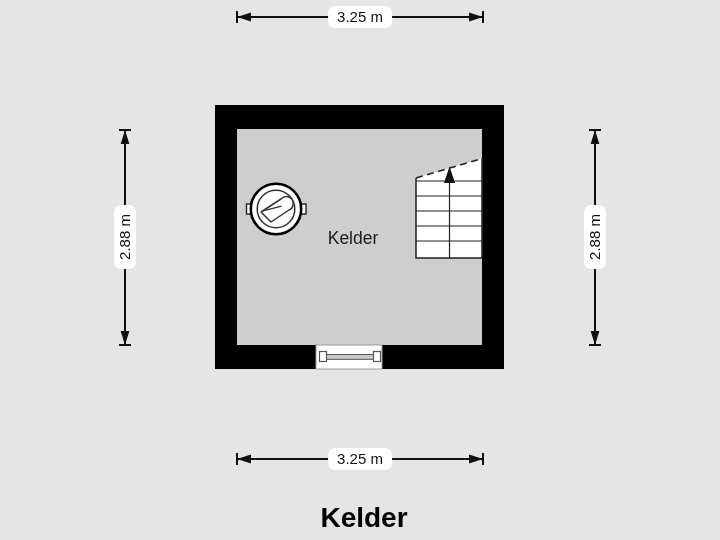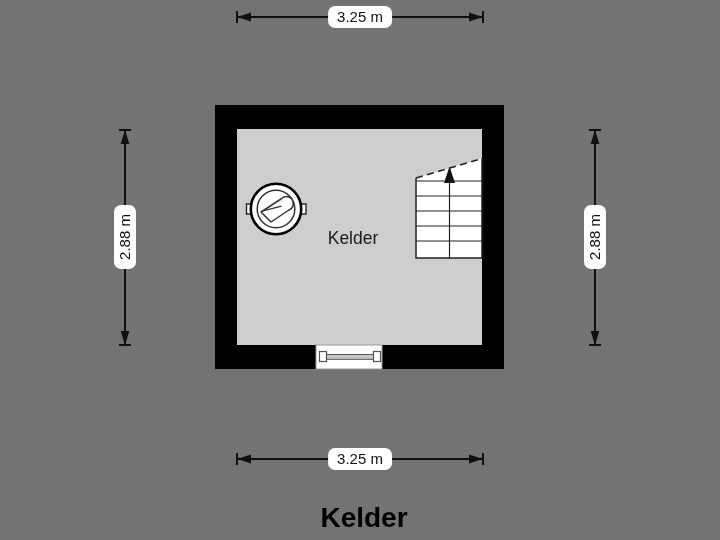--- a/index.html
+++ b/index.html
@@ -1,20 +1,20 @@
 <!DOCTYPE html>
 <html><head>
 <meta charset="utf-8">
 <style>
   html, body { margin: 0; padding: 0; }
   .stage {
     position: relative;
     width: 720px;
     height: 540px;
-    background: #737373;
+    background: #e5e5e5;
     overflow: hidden;
     font-family: "Liberation Sans", "DejaVu Sans", sans-serif;
   }
   .plan-svg { position: absolute; left: 0; top: 0; }
   .dim-label {
     position: absolute;
     background: #ffffff;
     border-radius: 7px;
     padding: 1px 9px;
     font-size: 15px;

